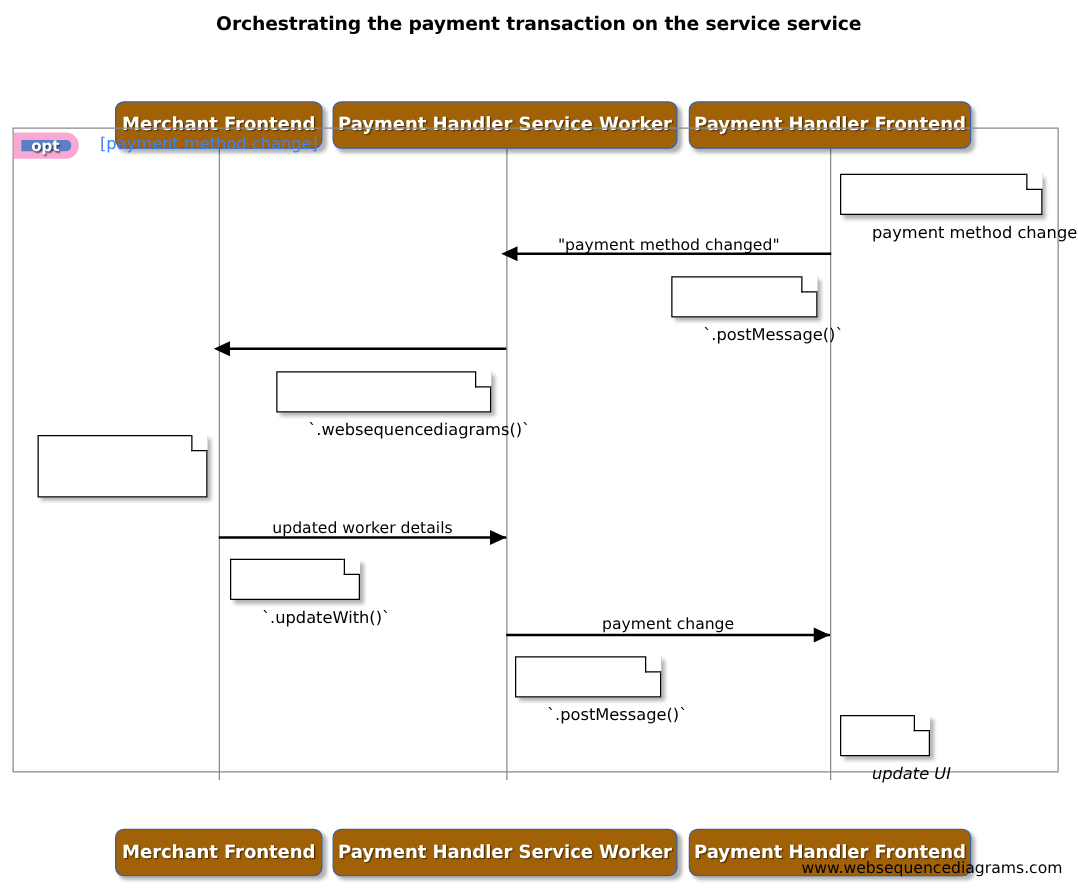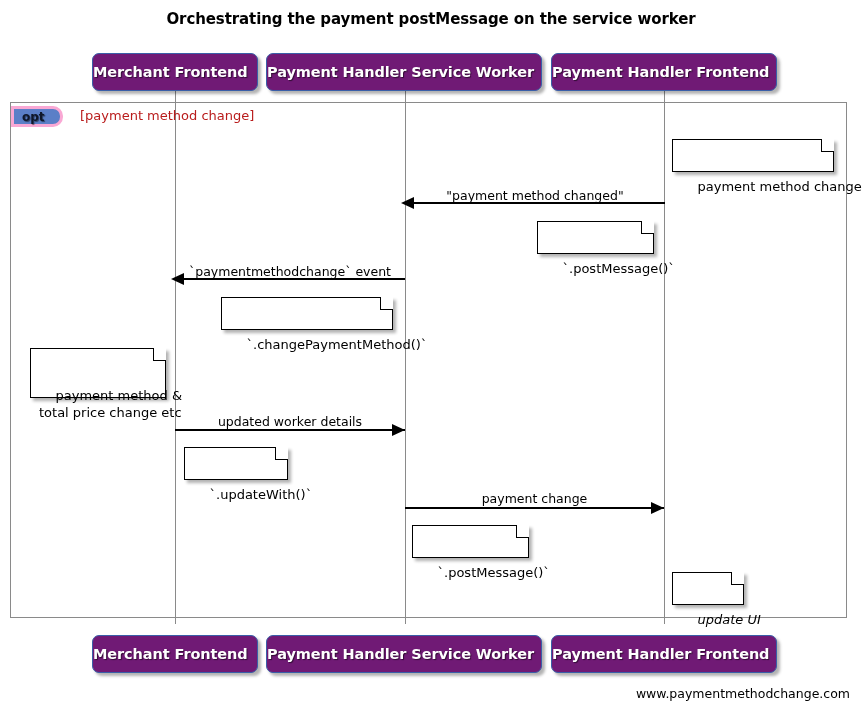--- a/index.html
+++ b/index.html
@@ -31,67 +31,69 @@
     font-size: 15px;
     font-weight: bold;
     color: #000000;
     letter-spacing: -0.1px;
   }
 
   
   .actor-box {
     position: absolute;
     box-sizing: border-box;
-    background: #701a75;
+    background: #a16207;
     border: 1px solid #3A5FA8;
     border-radius: 7px;
     color: #ffffff;
     font-size: 14.5px;
     font-weight: bold;
     display: flex;
     align-items: center;
+    justify-content: center;
     text-align: center;
     text-shadow: 1px 1px 1px rgba(0,0,0,0.55);
     box-shadow: 3px 3px 3px rgba(0,0,0,0.30);
     white-space: nowrap;
     letter-spacing: -0.1px;
+    margin-top: 28px;
   }
 
   
   .lifeline {
     position: absolute;
     width: 1px;
     background: #8a8a8a;
   }
 
   
   .opt-frame {
     position: absolute;
     box-sizing: border-box;
     border: 1px solid #8a8a8a;
     background: transparent;
   }
   .opt-tag {
     position: absolute;
     box-sizing: border-box;
     background: #5B7FC7;
-    border: 3px solid #f9a8d4;
+    border: 6px solid #f9a8d4;
     border-radius: 0 10px 10px 0;
-    color: #0f172a;
+    color: #ffffff;
     font-size: 12px;
     font-weight: bold;
     display: flex;
     align-items: center;
     padding-left: 8px;
     text-shadow: 1px 1px 1px rgba(0,0,0,0.5);
   }
   .opt-guard {
     position: absolute;
     font-size: 13px;
-    color: #b91c1c;
+    color: #3b82f6;
     white-space: nowrap;
   }
 
   
   .msg-line {
     position: absolute;
     height: 2px;
     background: #000000;
   }
   .arrow-head {
@@ -162,21 +164,21 @@
     font-size: 12.5px;
     color: #000000;
     white-space: nowrap;
   }
 </style>
 </head>
 <body>
 
 <div id="canvas">
 
-  <div class="diagram-title">Orchestrating the payment postMessage on the service worker</div>
+  <div class="diagram-title">Orchestrating the payment transaction on the service service</div>
 
   <div class="lifeline" style="left:175px; top:90px; height:534px;"></div>
   <div class="lifeline" style="left:405px; top:90px; height:534px;"></div>
   <div class="lifeline" style="left:664px; top:90px; height:534px;"></div>
 
   <div class="actor-box" style="left:92px; top:53px; width:166px; height:38px;">
     <span>Merchant Frontend</span>
   </div>
   <div class="actor-box" style="left:266px; top:53px; width:276px; height:38px;">
     <span>Payment Handler Service Worker</span>
@@ -198,33 +200,30 @@
 
   <div class="msg-label" style="left:405px; top:188px; width:260px;">"payment method changed"</div>
   <div class="msg-line" style="left:405px; top:202px; width:260px;"></div>
   <div class="arrow-head left" style="left:401px; top:197px;"></div>
 
   <div class="note" style="left:537px; top:221px; width:117px; height:33px;">
     <span class="note-fold"></span>
     <span class="note-inner">`.postMessage()`</span>
   </div>
 
-  <div class="msg-label" style="left:175px; top:264px; width:230px;">`paymentmethodchange` event</div>
   <div class="msg-line" style="left:175px; top:278px; width:230px;"></div>
   <div class="arrow-head left" style="left:171px; top:273px;"></div>
 
   <div class="note" style="left:221px; top:297px; width:172px; height:33px;">
     <span class="note-fold"></span>
-    <span class="note-inner">`.changePaymentMethod()`</span>
+    <span class="note-inner">`.websequencediagrams()`</span>
   </div>
 
   <div class="note" style="left:30px; top:348px; width:136px; height:50px;">
     <span class="note-fold"></span>
-    <span class="note-inner">payment method &amp;
-total price change etc</span>
   </div>
 
   <div class="msg-label" style="left:175px; top:414px; width:230px;">updated worker details</div>
   <div class="msg-line" style="left:175px; top:429px; width:230px;"></div>
   <div class="arrow-head right" style="left:392px; top:424px;"></div>
 
   <div class="note" style="left:184px; top:447px; width:104px; height:33px;text-align:center;">
     <span class="note-fold"></span>
     <span class="note-inner">`.updateWith()`</span>
   </div>
@@ -246,15 +245,15 @@
   <div class="actor-box" style="left:92px; top:635px; width:166px; height:38px;">
     <span>Merchant Frontend</span>
   </div>
   <div class="actor-box" style="left:266px; top:635px; width:276px; height:38px;">
     <span>Payment Handler Service Worker</span>
   </div>
   <div class="actor-box" style="left:551px; top:635px; width:226px; height:38px;">
     <span>Payment Handler Frontend</span>
   </div>
 
-  <div class="footer-url">www.paymentmethodchange.com</div>
+  <div class="footer-url">www.websequencediagrams.com</div>
 
 </div>
 
 </body></html>

